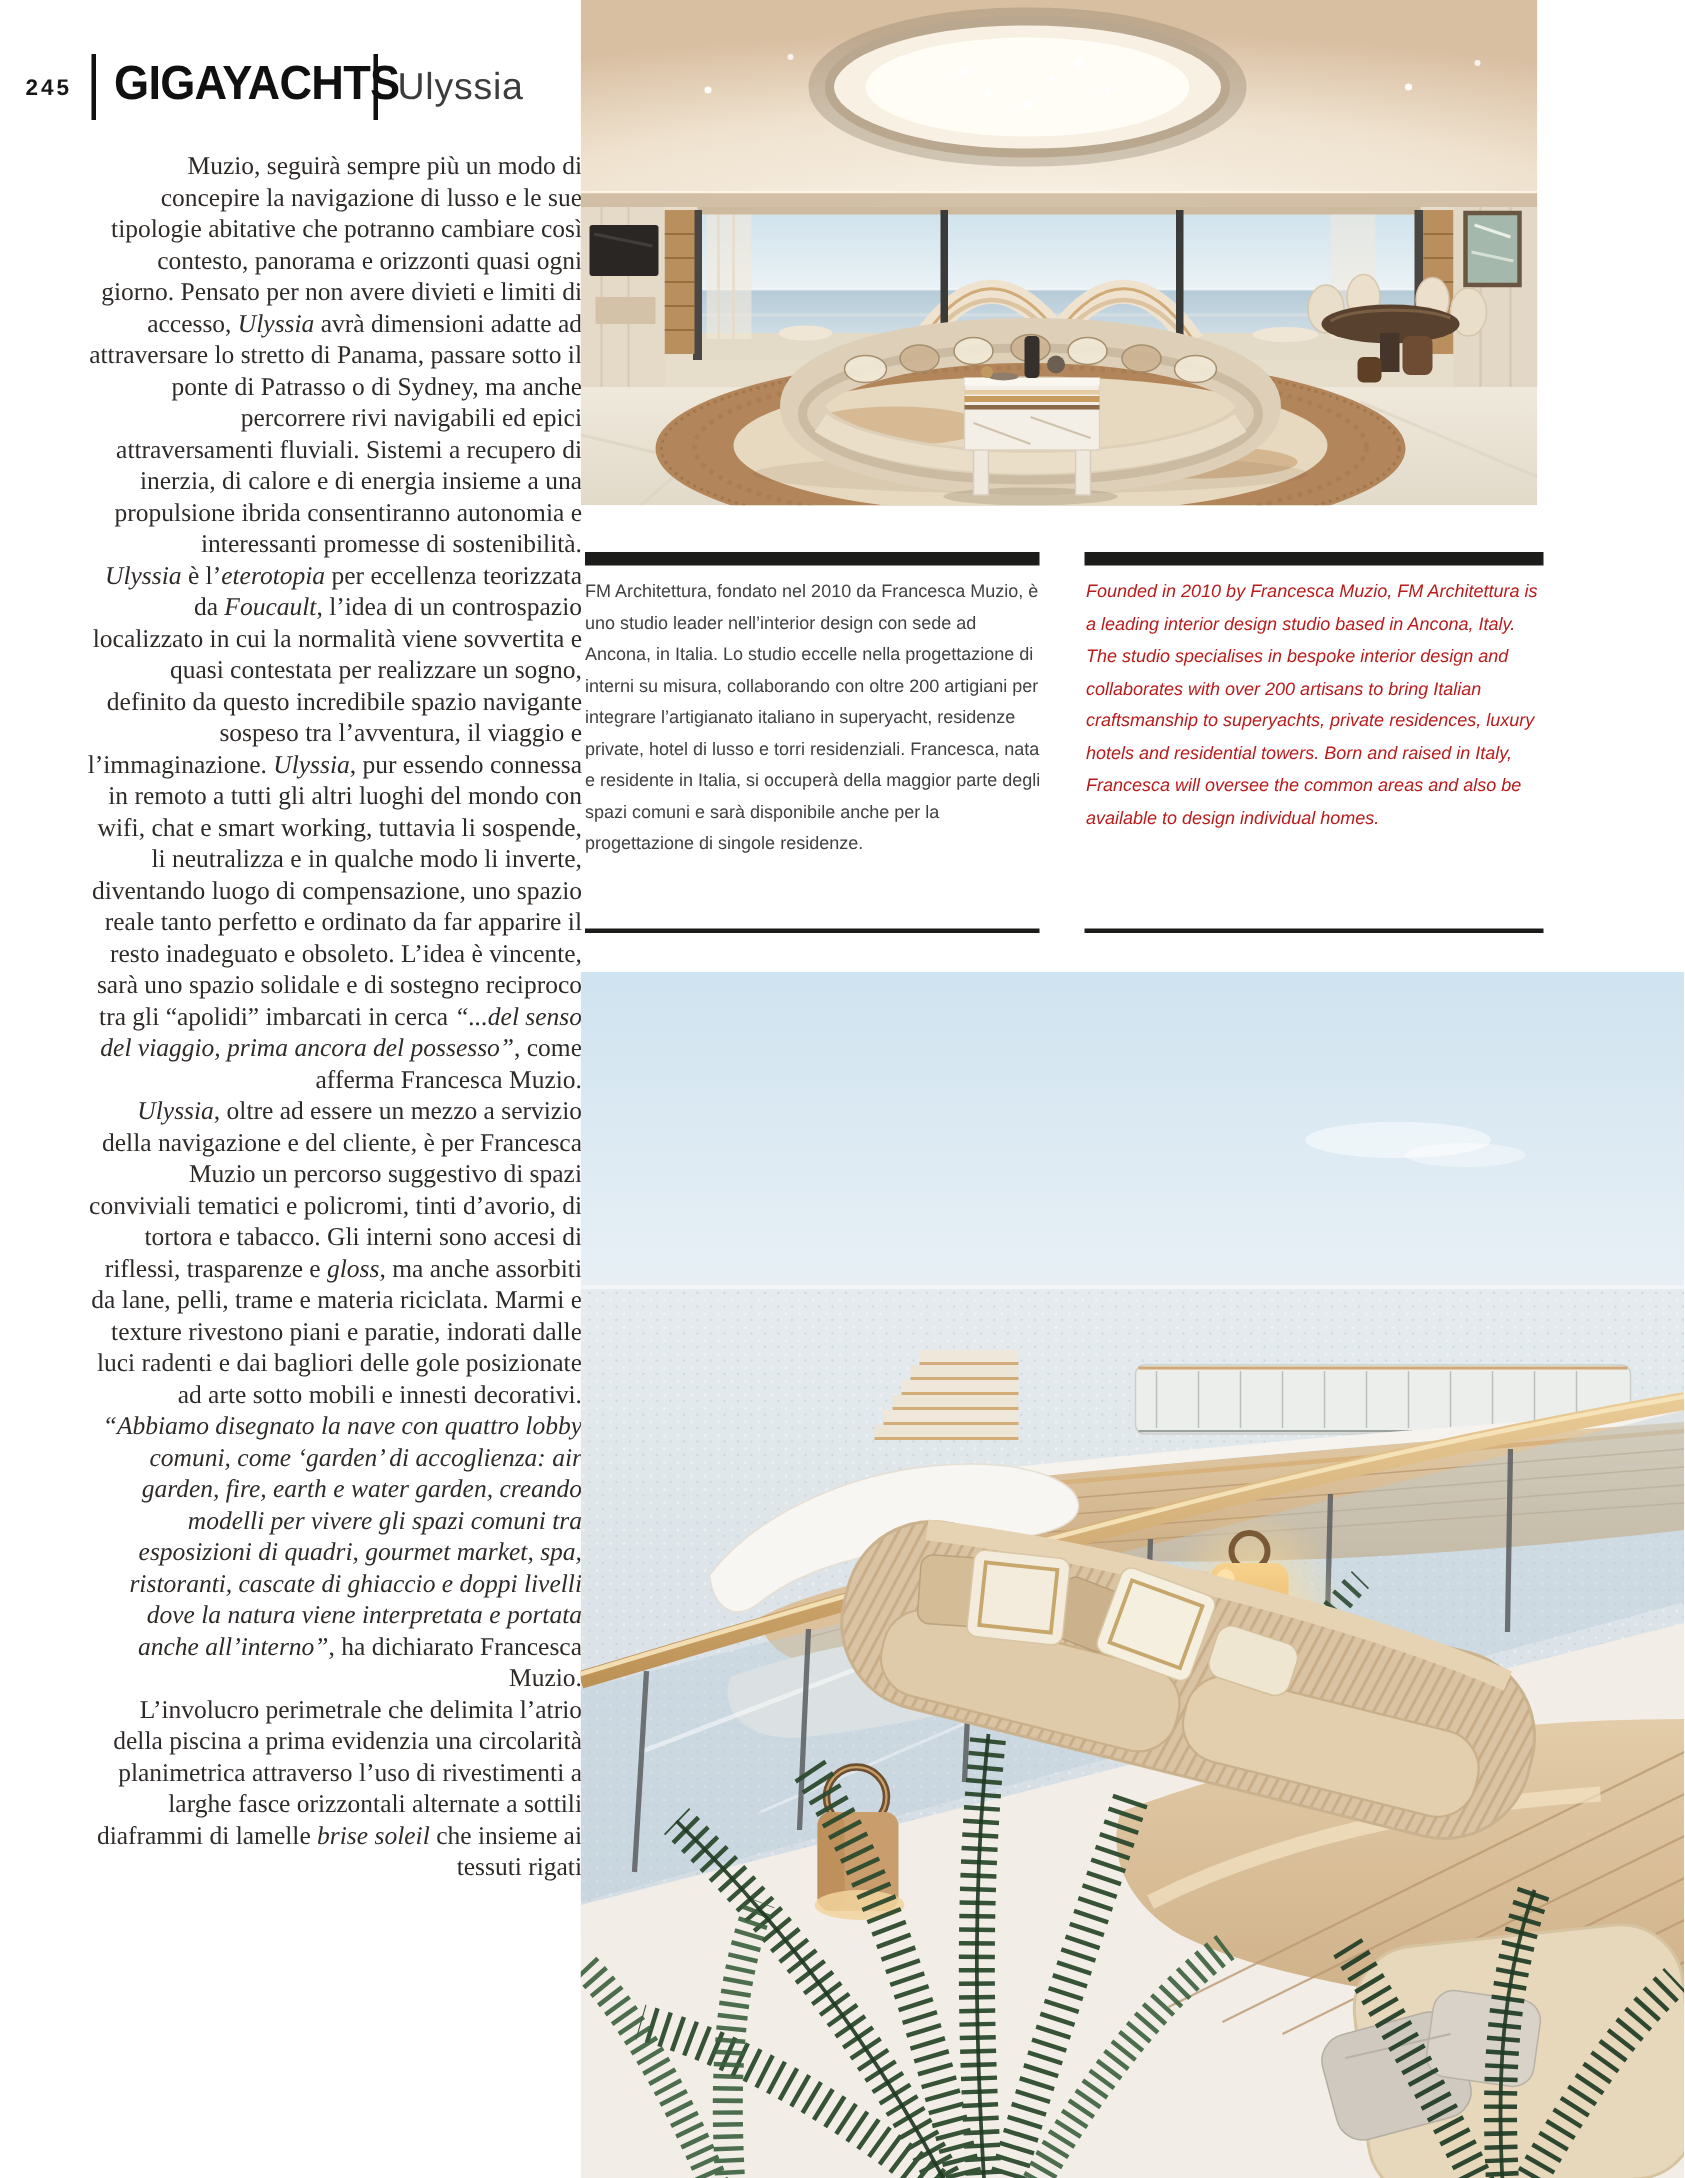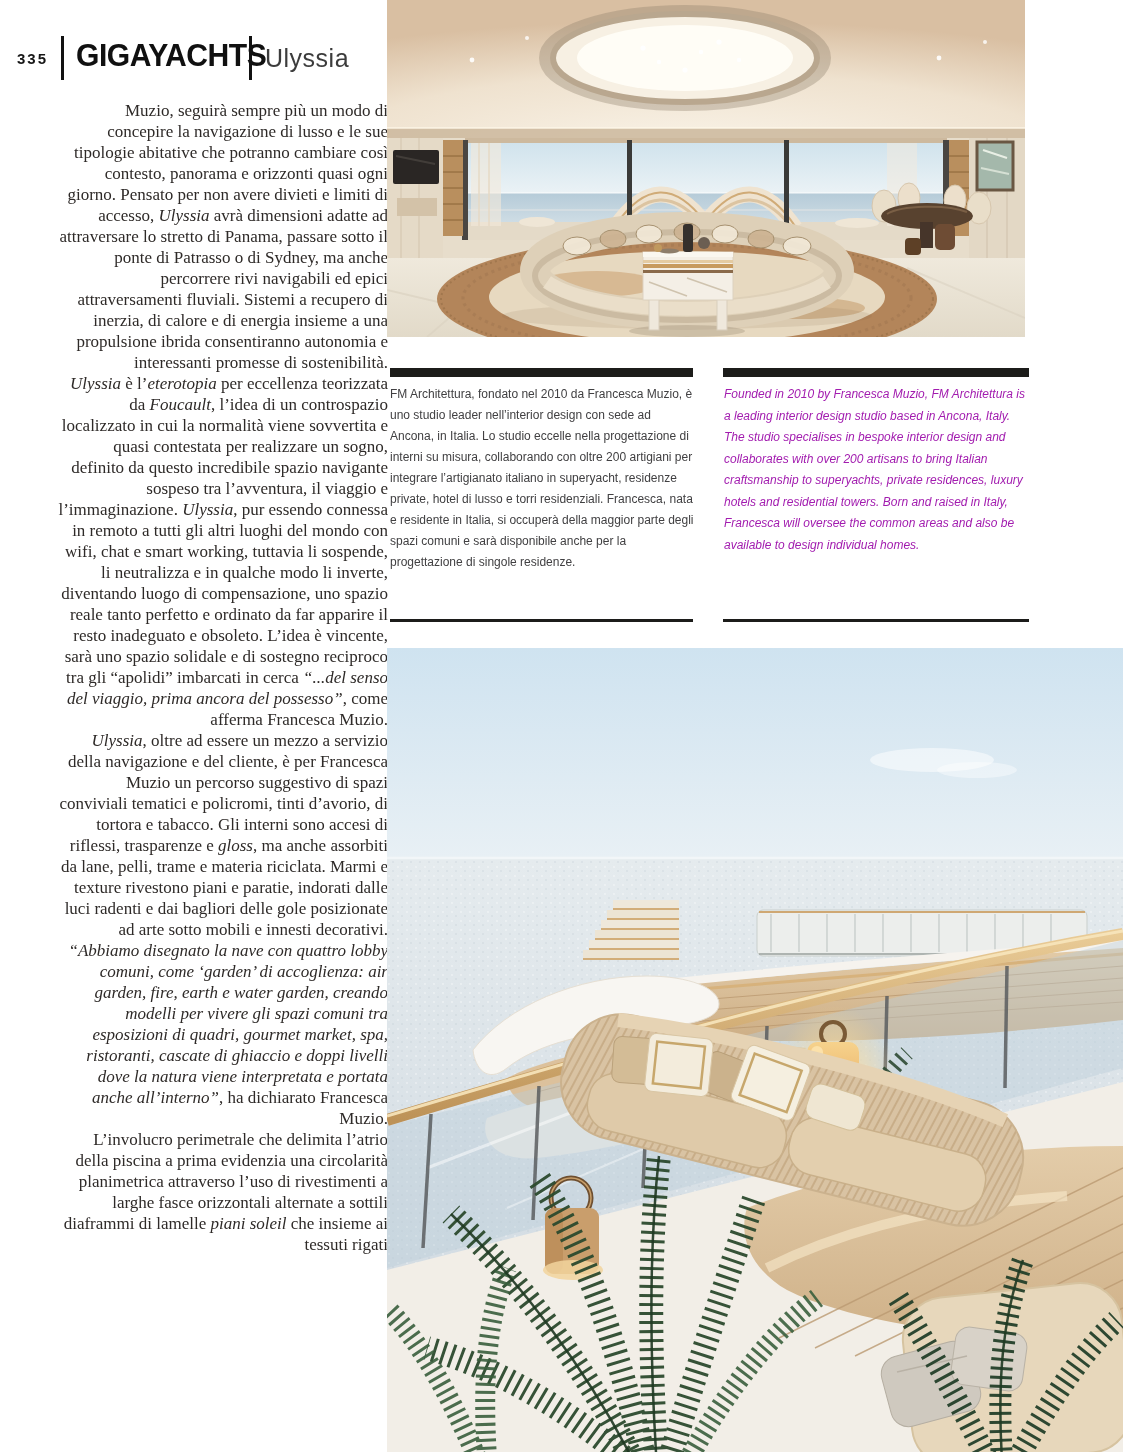--- a/index.html
+++ b/index.html
@@ -20,43 +20,43 @@
           white-space:pre-line;text-align:right;color:#2e2a28;}
   .artcol .it{font-style:italic;}
   
   .bar{position:absolute;top:368px;height:9px;background:#1c1c1a;}
   .bar-it{left:390px;width:303px;} .bar-en{left:723px;width:306px;}
   .rule{position:absolute;top:619px;height:3px;background:#1c1c1a;}
   .rule-it{left:390px;width:303px;} .rule-en{left:723px;width:306px;}
   .biocol{position:absolute;top:384px;width:305px;font-family:"Liberation Sans",sans-serif;
           font-size:12px;line-height:21px;color:#414042;}
   .bio-it{left:390px;}
-  .bio-en{left:724px;font-style:italic;color:#a21caf;line-height:21.5px;}
+  .bio-en{left:724px;font-style:italic;color:#b91c1c;line-height:21.5px;}
   
   .fig{position:absolute;overflow:hidden;}
   .fig-top{left:387px;top:0;width:638px;height:337px;}
   .fig-bottom{left:387px;top:648px;width:736px;height:804px;}
   svg{display:block;}
 </style>
 </head>
 <body>
 
 <div class="page">
 
-  <div class="pagenum">335</div>
+  <div class="pagenum">245</div>
   <div class="vrule vrule1"></div>
   <div class="magtitle">GIGAYACHTS</div>
   <div class="vrule vrule2"></div>
   <div class="sectitle">Ulyssia</div>
 
   <div class="artcol"><span>Muzio, seguirà sempre più un modo di concepire la navigazione di lusso e le sue tipologie abitative che potranno cambiare così contesto, panorama e orizzonti quasi ogni giorno. Pensato per non avere divieti e limiti di accesso, </span><span class="it">Ulyssia</span><span> avrà dimensioni adatte ad attraversare lo stretto di Panama, passare sotto il ponte di Patrasso o di Sydney, ma anche percorrere rivi navigabili ed epici attraversamenti fluviali. Sistemi a recupero di inerzia, di calore e di energia insieme a una propulsione ibrida consentiranno autonomia e interessanti promesse di sostenibilità.
 </span><span class="it">Ulyssia</span><span> è l’</span><span class="it">eterotopia</span><span> per eccellenza teorizzata da </span><span class="it">Foucault</span><span>, l’idea di un controspazio localizzato in cui la normalità viene sovvertita e quasi contestata per realizzare un sogno, definito da questo incredibile spazio navigante sospeso tra l’avventura, il viaggio e l’immaginazione. </span><span class="it">Ulyssia</span><span>, pur essendo connessa in remoto a tutti gli altri luoghi del mondo con wifi, chat e smart working, tuttavia li sospende, li neutralizza e in qualche modo li inverte, diventando luogo di compensazione, uno spazio reale tanto perfetto e ordinato da far apparire il resto inadeguato e obsoleto. L’idea è vincente, sarà uno spazio solidale e di sostegno reciproco tra gli “apolidi” imbarcati in cerca </span><span class="it">“...del senso del viaggio, prima ancora del possesso”</span><span>, come afferma Francesca Muzio.
 </span><span class="it">Ulyssia</span><span>, oltre ad essere un mezzo a servizio della navigazione e del cliente, è per Francesca Muzio un percorso suggestivo di spazi conviviali tematici e policromi, tinti d’avorio, di tortora e tabacco. Gli interni sono accesi di riflessi, trasparenze e </span><span class="it">gloss</span><span>, ma anche assorbiti da lane, pelli, trame e materia riciclata. Marmi e texture rivestono piani e paratie, indorati dalle luci radenti e dai bagliori delle gole posizionate ad arte sotto mobili e innesti decorativi.
 </span><span class="it">“Abbiamo disegnato la nave con quattro lobby comuni, come ‘garden’ di accoglienza: air garden, fire, earth e water garden, creando modelli per vivere gli spazi comuni tra esposizioni di quadri, gourmet market, spa, ristoranti, cascate di ghiaccio e doppi livelli dove la natura viene interpretata e portata anche all’interno”</span><span>, ha dichiarato Francesca Muzio.
-</span><span>L’involucro perimetrale che delimita l’atrio della piscina a prima evidenzia una circolarità planimetrica attraverso l’uso di rivestimenti a larghe fasce orizzontali alternate a sottili diaframmi di lamelle </span><span class="it">piani soleil</span><span> che insieme ai tessuti rigati</span></div>
+</span><span>L’involucro perimetrale che delimita l’atrio della piscina a prima evidenzia una circolarità planimetrica attraverso l’uso di rivestimenti a larghe fasce orizzontali alternate a sottili diaframmi di lamelle </span><span class="it">brise soleil</span><span> che insieme ai tessuti rigati</span></div>
 
   <div class="fig fig-top">
     <svg width="638" height="337" viewBox="0 0 638 337">
       <defs>
         <radialGradient id="ceilG" cx="48%" cy="110%" r="95%">
           <stop offset="0%" stop-color="#faf4e9"></stop>
             <stop offset="60%" stop-color="#efe2cf"></stop>
             <stop offset="100%" stop-color="#d9bfa2"></stop>
         </radialGradient>
         <linearGradient id="skyG" x1="0" y1="0" x2="0" y2="1">

